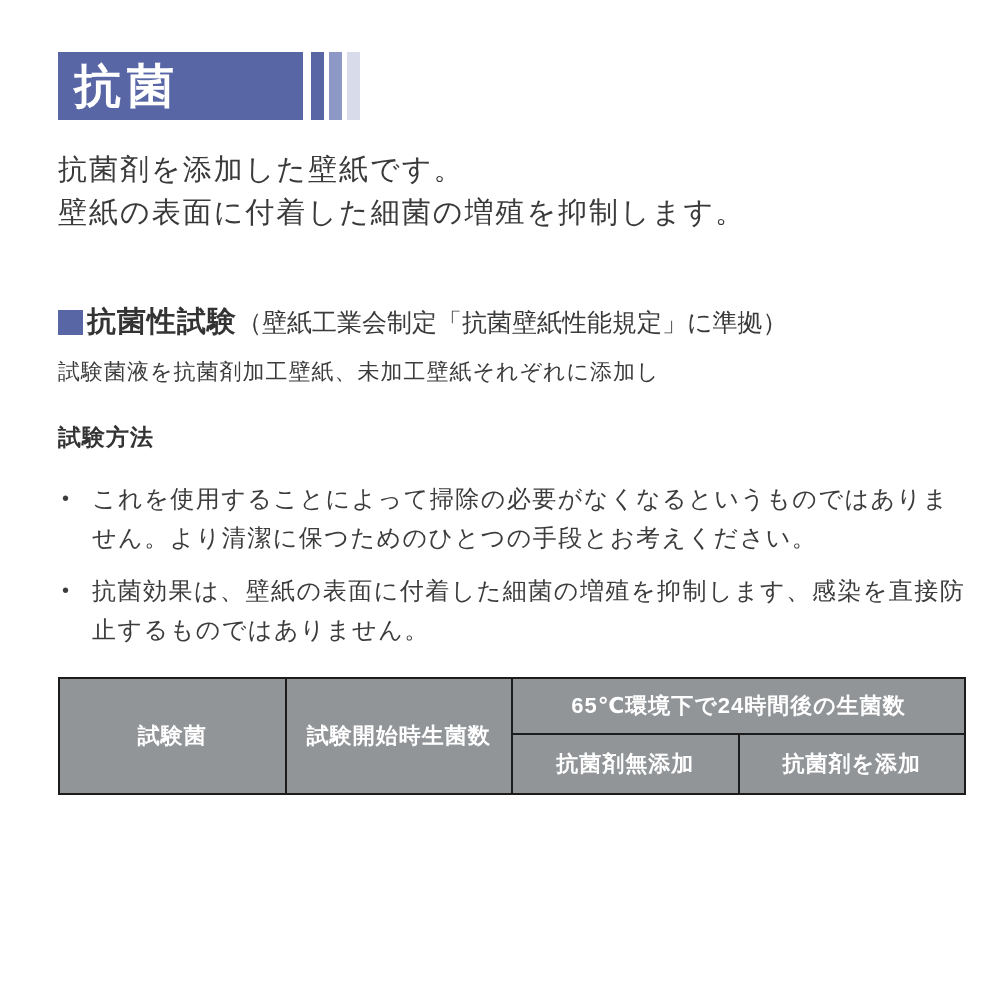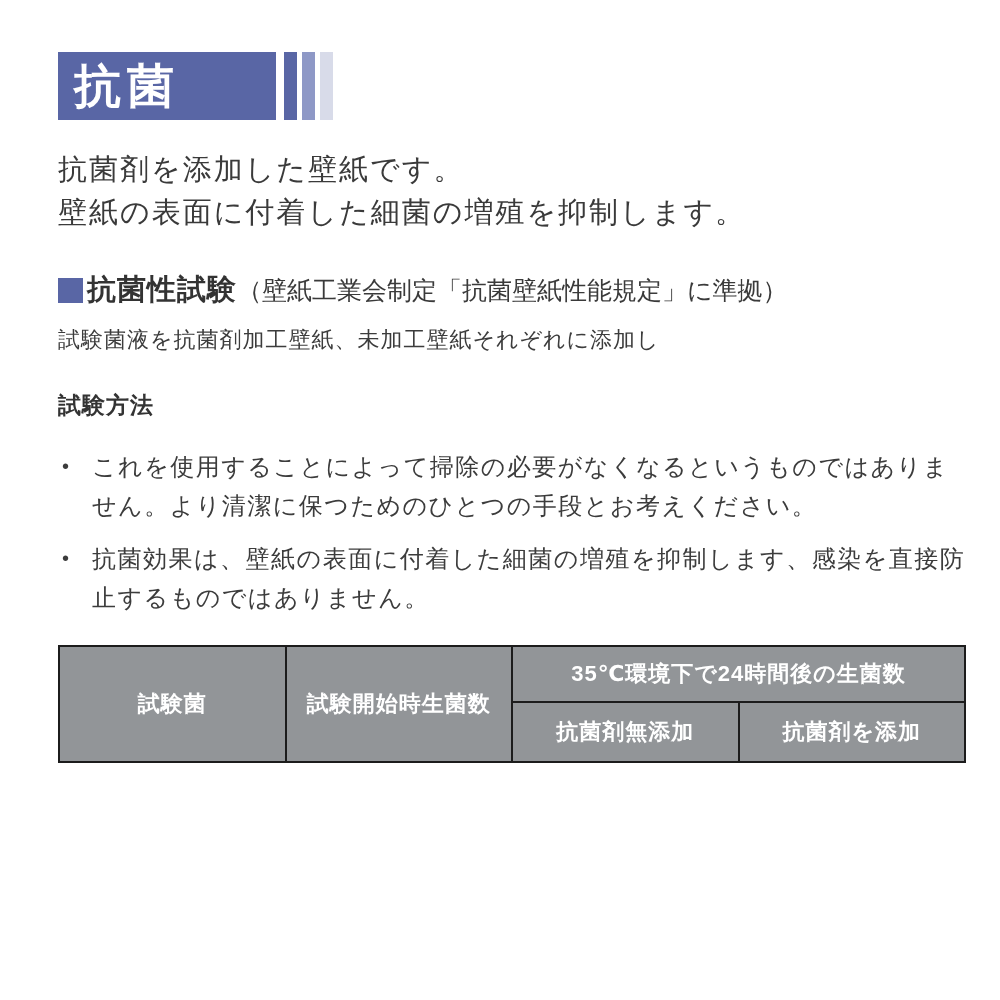--- a/index.html
+++ b/index.html
@@ -6,35 +6,35 @@
   body{
     width:1000px;height:1000px;background:#ffffff;
     font-family:"Liberation Sans","DejaVu Sans",sans-serif;
     color:#3b3b3b;position:relative;overflow:hidden;
   }
   .page{position:absolute;left:58px;top:52px;width:908px;}
 
   
   .banner-row{display:flex;align-items:stretch;height:68px;}
   .banner{
-    width:218px;background:#5966a5;color:#ffffff;
+    width:245px;background:#5966a5;color:#ffffff;
     font-size:47px;font-weight:bold;letter-spacing:6px;
     display:flex;align-items:center;padding-left:16px;box-sizing:border-box;
   }
   .stripes{display:flex;margin-left:8px;}
   .stripe{width:13px;margin-right:5px;height:68px;}
   .stripe-1{background:#5966a5;}
   .stripe-2{background:#8e98c6;}
   .stripe-3{background:#d8dbe9;}
 
   
   .intro{margin-top:28px;font-size:29px;line-height:43px;letter-spacing:2px;color:#3a3a3a;}
 
   
-  .sec-heading{display:flex;align-items:center;margin-top:36px;}
+  .sec-heading{display:flex;align-items:center;margin-top:68px;}
   .sq{width:25px;height:25px;background:#5966a5;margin-right:4px;flex:0 0 auto;}
   .sec-heading .h-main{font-size:29px;font-weight:bold;letter-spacing:1px;color:#333;}
   .sec-heading .h-note{font-size:25px;font-weight:normal;letter-spacing:0;color:#3a3a3a;}
   .sec-heading2{margin-top:46px;}
   .sec-heading2 .h-main{font-size:30px;letter-spacing:2px;}
 
   
   .sub-title{margin-top:32px;font-size:23px;font-weight:bold;letter-spacing:1px;color:#333;}
   .body-text{margin-top:12px;font-size:22px;line-height:36px;letter-spacing:1px;color:#3c3c3c;}
   .criteria-text{font-size:23px;}
@@ -103,21 +103,21 @@
     <colgroup>
         <col>
         <col>
         <col>
         <col>
       </colgroup>
     <tbody>
         <tr class="hdr-row1">
       <th rowspan="2">試験菌</th>
       <th rowspan="2">試験開始時生菌数</th>
-      <th colspan="2">35℃環境下で24時間後の生菌数</th>
+      <th colspan="2">65℃環境下で24時間後の生菌数</th>
     </tr>
     <tr class="hdr-row2">
       <th>抗菌剤無添加</th>
       <th>抗菌剤を添加</th>
     </tr>
 
   </tbody>
     </table>
 
 </div>

